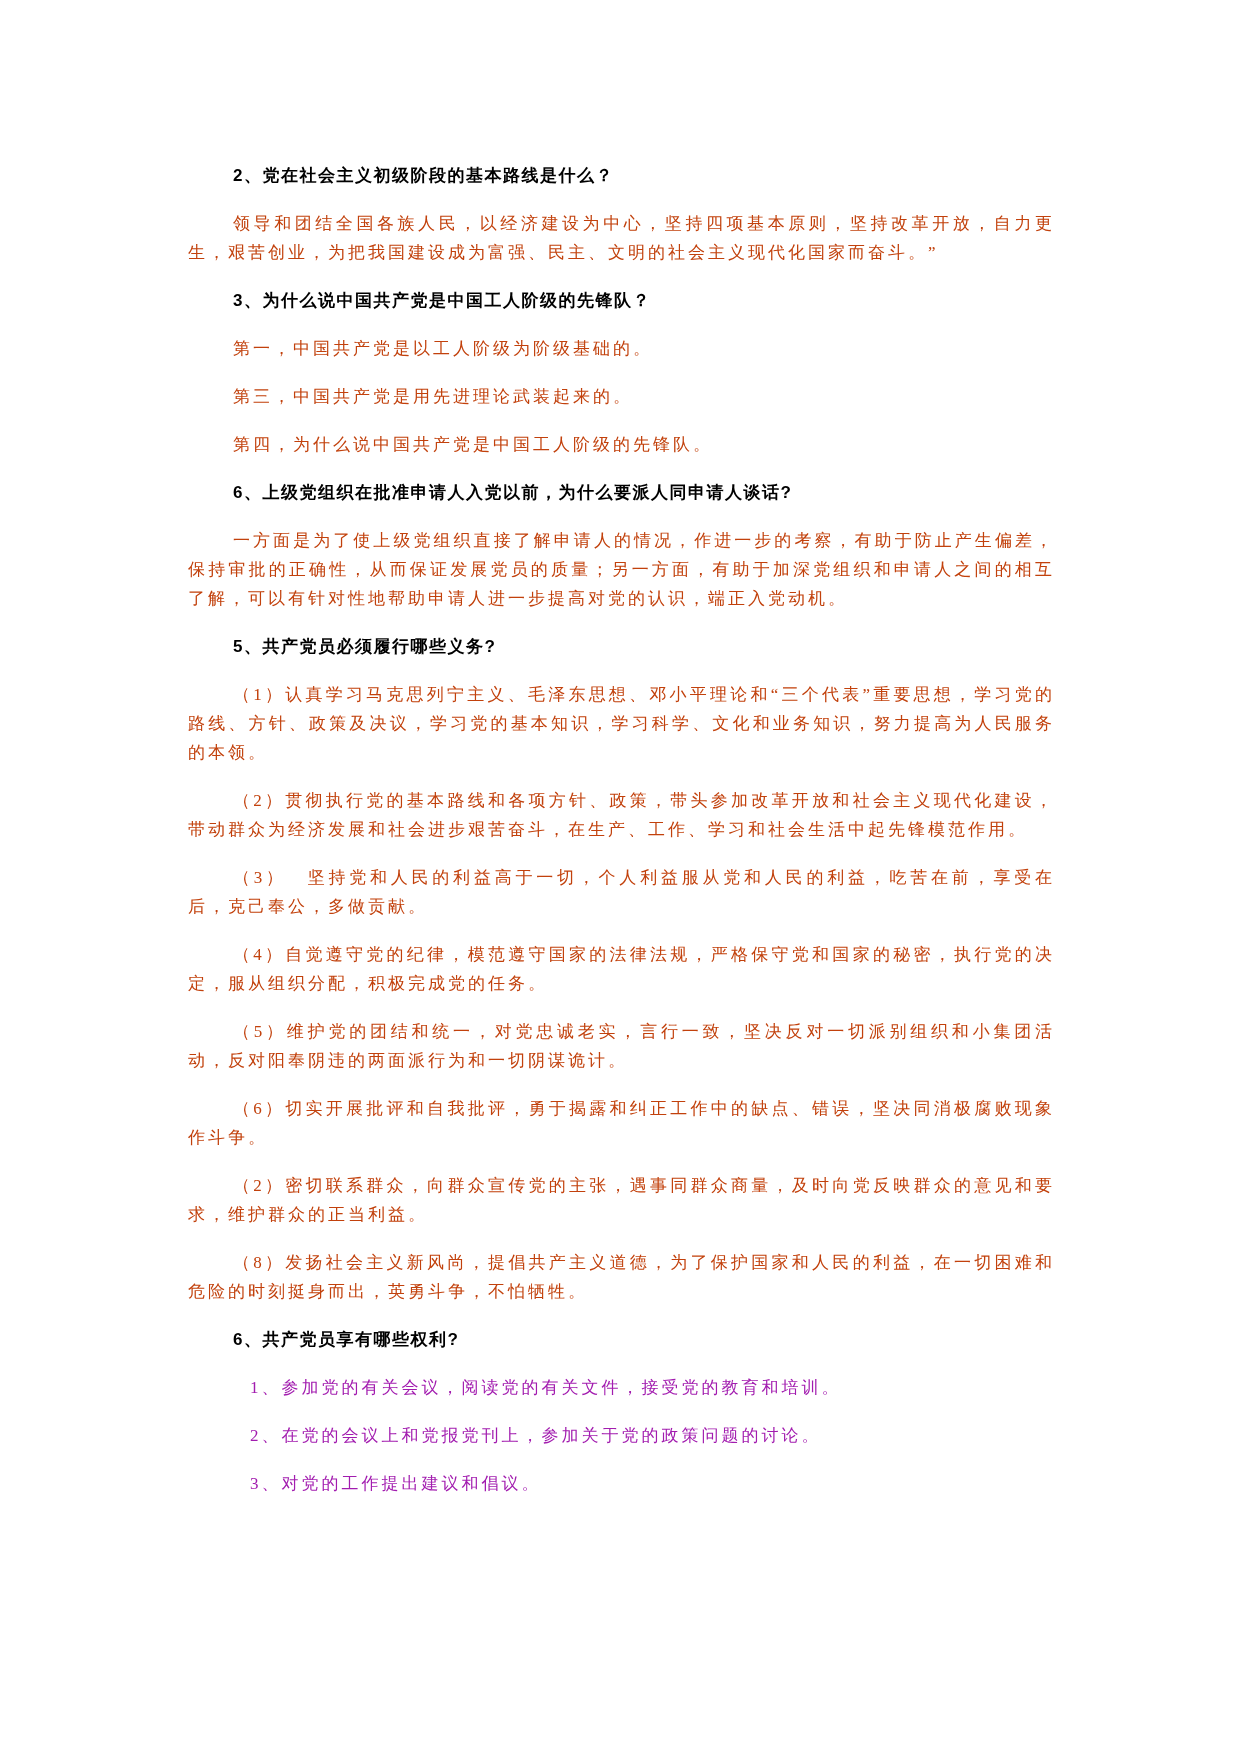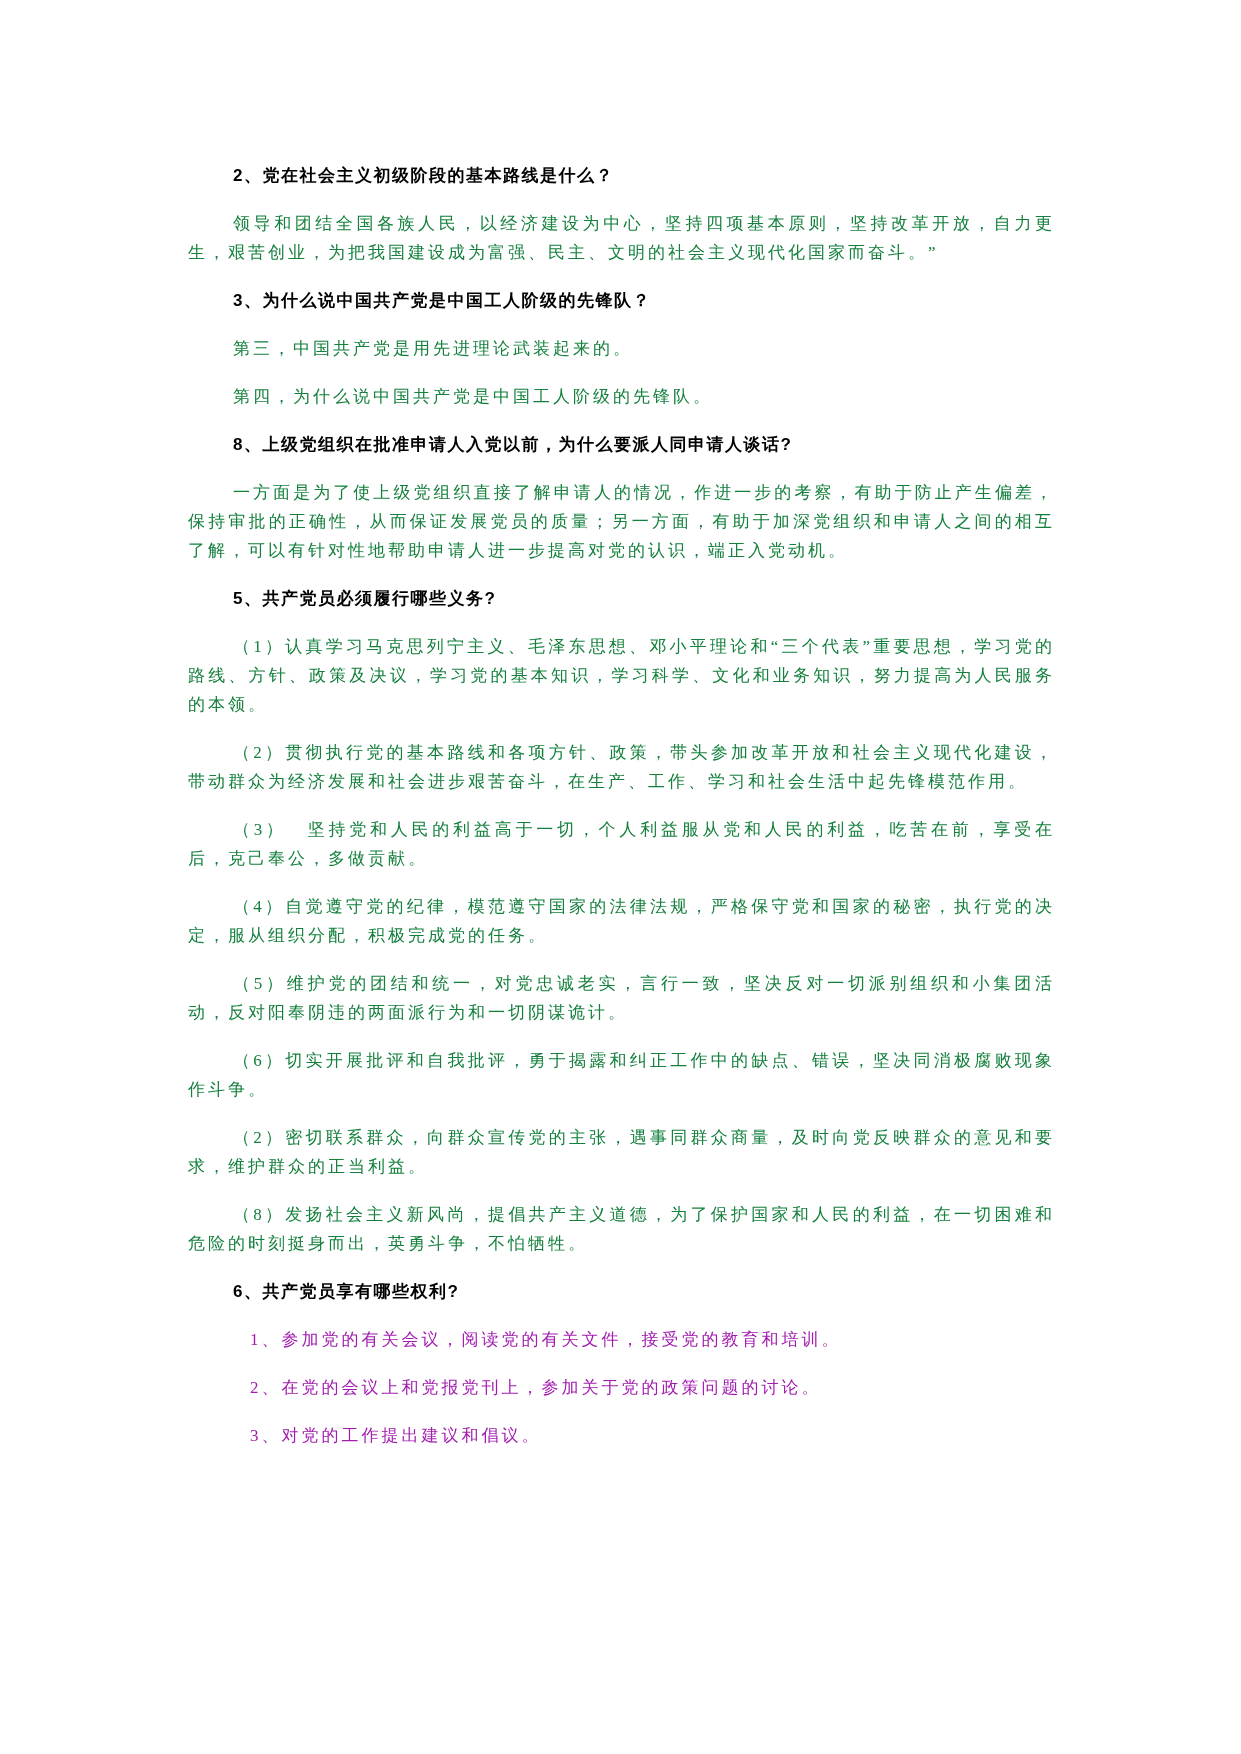--- a/index.html
+++ b/index.html
@@ -16,21 +16,21 @@
     color: #3d3d3d;
     font-family: "Liberation Serif", "DejaVu Serif", serif;
     font-size: 17px;
     line-height: 29px;
     letter-spacing: 3px;
   }
   .doc p, .doc h3 { margin: 19px 0; }
   .p {
     text-align: justify;
     text-indent: 45px;
-    color: #15803d;
+    color: #c2410c;
   }
   .sub {
     text-align: justify;
     text-indent: 62px;
     color: #a21caf;
   }
   .h {
     font-family: "Liberation Sans", "DejaVu Sans", sans-serif;
     font-weight: bold;
     color: #000000;
@@ -40,23 +40,24 @@
   }
 </style>
 </head>
 <body>
 
 <div class="page">
   <div class="doc">
     <h3 class="h">2、党在社会主义初级阶段的基本路线是什么？</h3>
     <p class="p">领导和团结全国各族人民，以经济建设为中心，坚持四项基本原则，坚持改革开放，自力更生，艰苦创业，为把我国建设成为富强、民主、文明的社会主义现代化国家而奋斗。”</p>
     <h3 class="h">3、为什么说中国共产党是中国工人阶级的先锋队？</h3>
+    <p class="p">第一，中国共产党是以工人阶级为阶级基础的。</p>
     <p class="p">第三，中国共产党是用先进理论武装起来的。</p>
     <p class="p">第四，为什么说中国共产党是中国工人阶级的先锋队。</p>
-    <h3 class="h">8、上级党组织在批准申请人入党以前，为什么要派人同申请人谈话?</h3>
+    <h3 class="h">6、上级党组织在批准申请人入党以前，为什么要派人同申请人谈话?</h3>
     <p class="p">一方面是为了使上级党组织直接了解申请人的情况，作进一步的考察，有助于防止产生偏差，保持审批的正确性，从而保证发展党员的质量；另一方面，有助于加深党组织和申请人之间的相互了解，可以有针对性地帮助申请人进一步提高对党的认识，端正入党动机。</p>
     <h3 class="h">5、共产党员必须履行哪些义务?</h3>
     <p class="p">（1）认真学习马克思列宁主义、毛泽东思想、邓小平理论和“三个代表”重要思想，学习党的路线、方针、政策及决议，学习党的基本知识，学习科学、文化和业务知识，努力提高为人民服务的本领。</p>
     <p class="p">（2）贯彻执行党的基本路线和各项方针、政策，带头参加改革开放和社会主义现代化建设，带动群众为经济发展和社会进步艰苦奋斗，在生产、工作、学习和社会生活中起先锋模范作用。</p>
     <p class="p">（3）　坚持党和人民的利益高于一切，个人利益服从党和人民的利益，吃苦在前，享受在后，克己奉公，多做贡献。</p>
     <p class="p">（4）自觉遵守党的纪律，模范遵守国家的法律法规，严格保守党和国家的秘密，执行党的决定，服从组织分配，积极完成党的任务。</p>
     <p class="p">（5）维护党的团结和统一，对党忠诚老实，言行一致，坚决反对一切派别组织和小集团活动，反对阳奉阴违的两面派行为和一切阴谋诡计。</p>
     <p class="p">（6）切实开展批评和自我批评，勇于揭露和纠正工作中的缺点、错误，坚决同消极腐败现象作斗争。</p>
     <p class="p">（2）密切联系群众，向群众宣传党的主张，遇事同群众商量，及时向党反映群众的意见和要求，维护群众的正当利益。</p>
     <p class="p">（8）发扬社会主义新风尚，提倡共产主义道德，为了保护国家和人民的利益，在一切困难和危险的时刻挺身而出，英勇斗争，不怕牺牲。</p>

